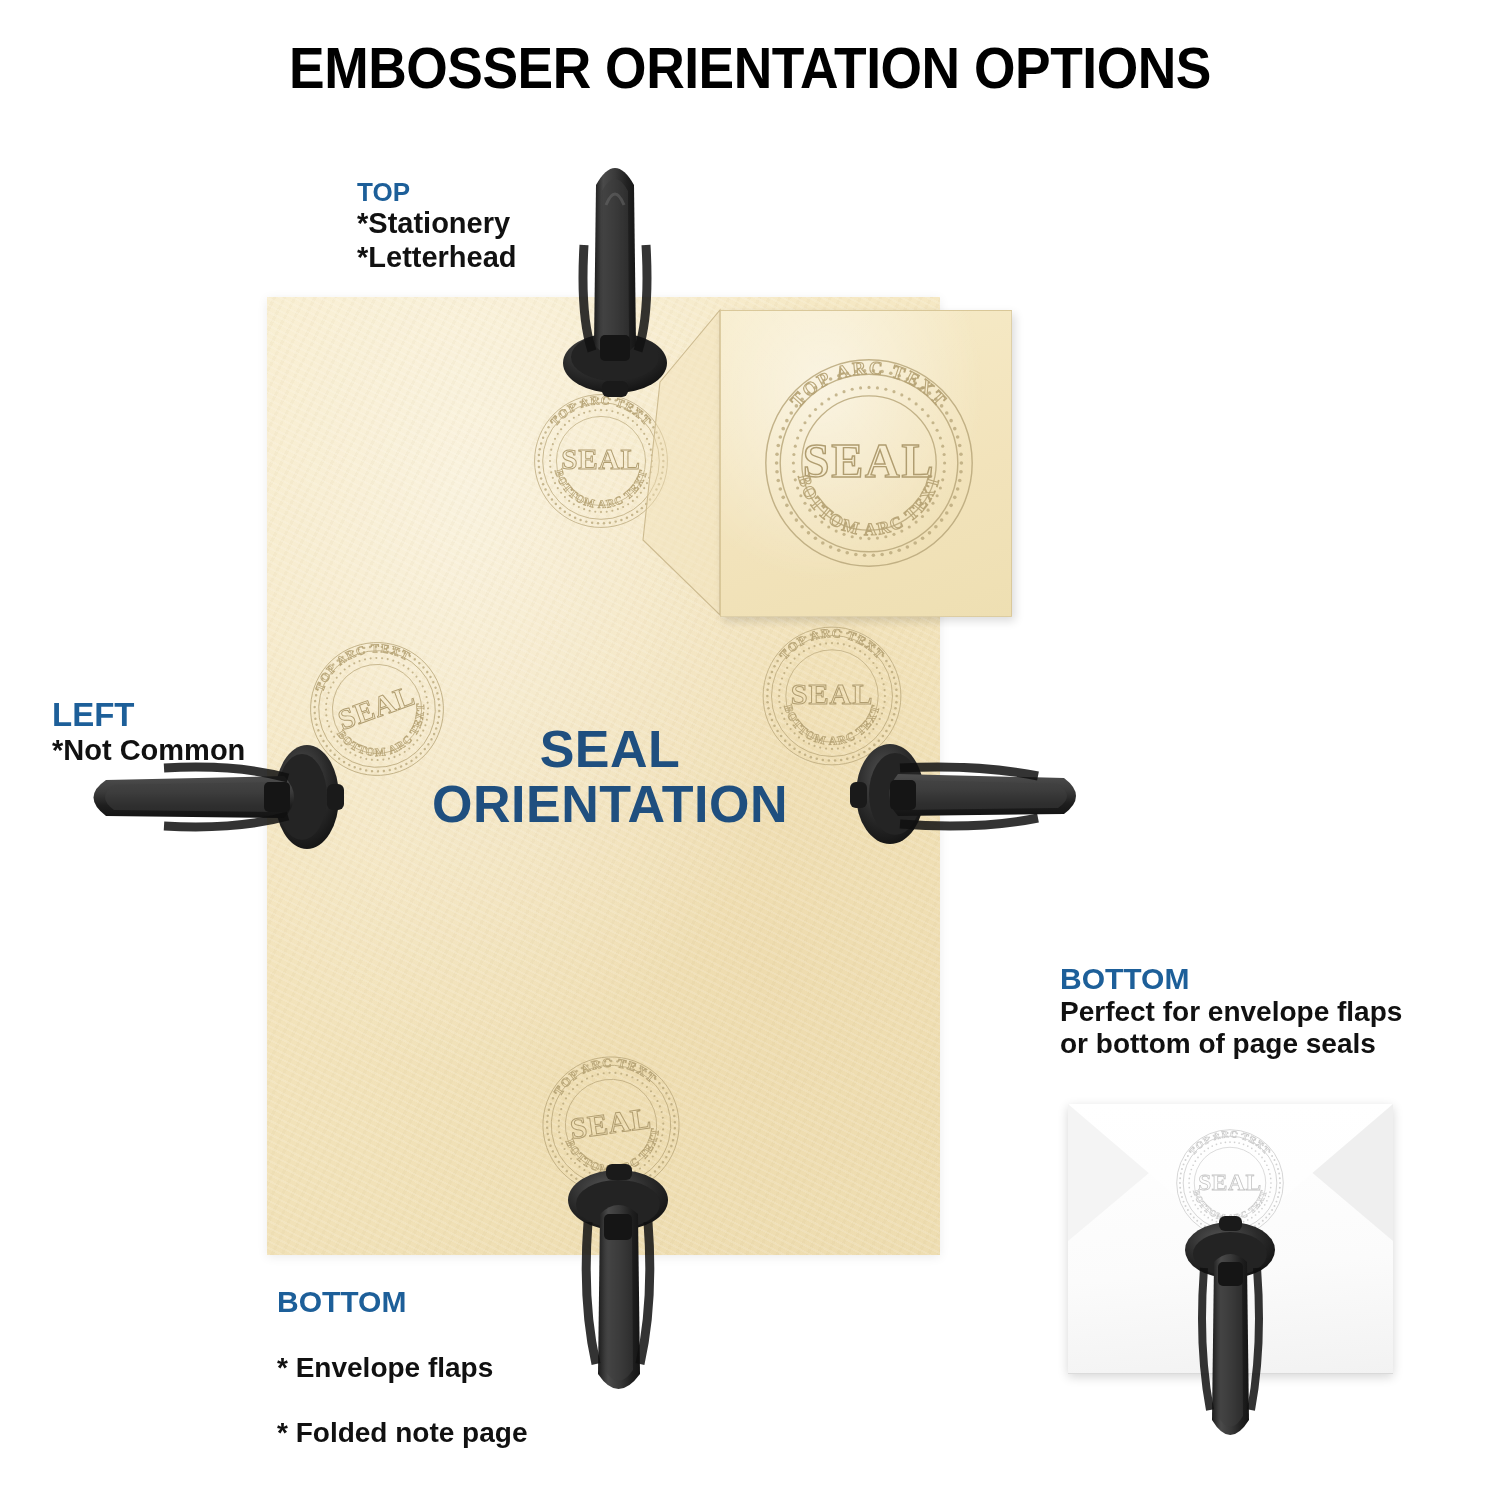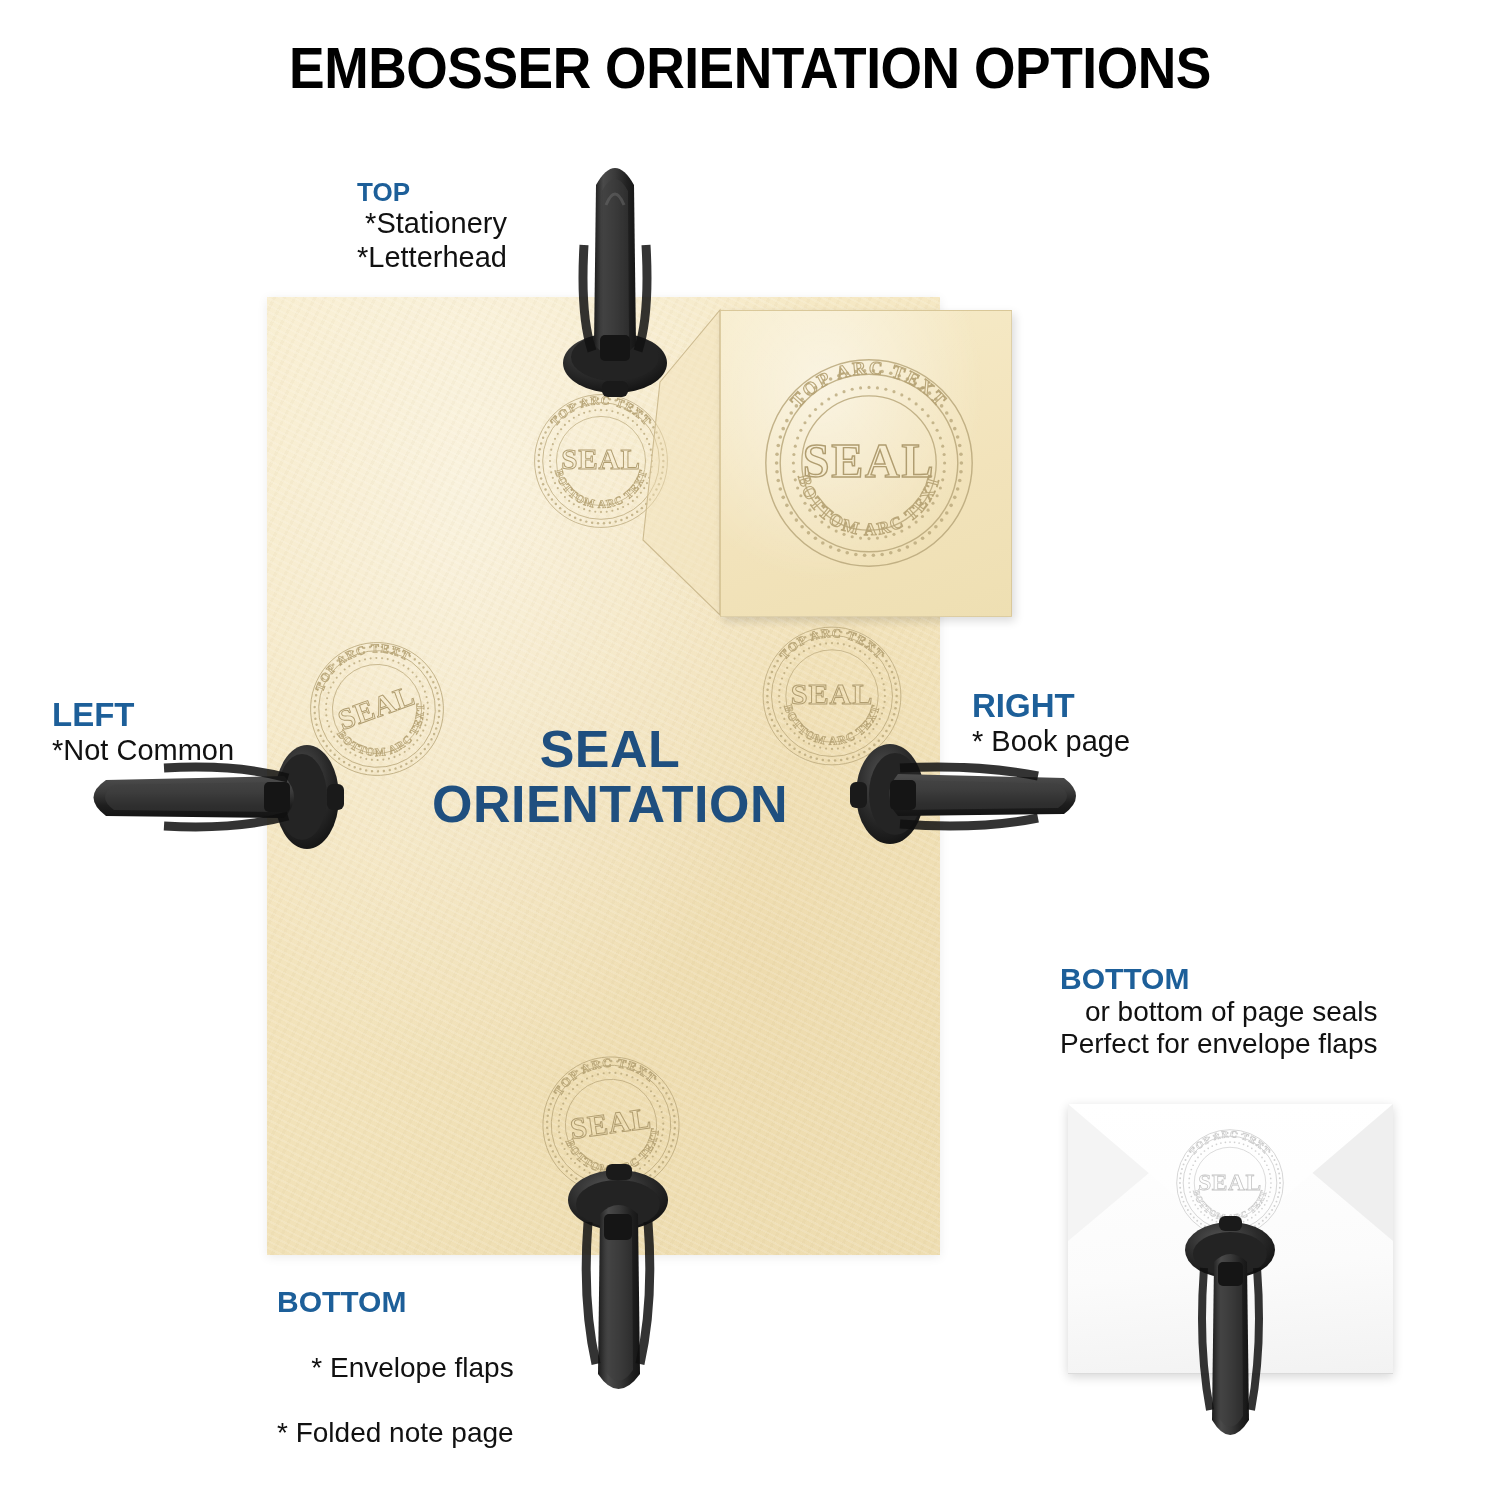--- a/index.html
+++ b/index.html
@@ -70,21 +70,21 @@
   .paper-caption .l1{font-size:52px;letter-spacing:.5px;}
   .paper-caption .l2{font-size:52px;letter-spacing:.5px;}
 
   
   .tool{position:absolute;z-index:9;}
   .tool svg{display:block;overflow:visible;}
 
   
   .tblock{position:absolute;z-index:12;}
   .tblock .hd{color:#1d5f99;font-weight:bold;line-height:1.12;}
-  .tblock .ln{color:#111111;font-weight:normal;line-height:1.16;text-align:right;}
+  .tblock .ln{color:#111111;font-weight:bold;line-height:1.16;}
 
   #txt-top{left:357px;top:178px;}
   #txt-top .hd{font-size:26px;}
   #txt-top .ln{font-size:29px;}
 
   #txt-left{left:52px;top:697px;}
   #txt-left .hd{font-size:33px;}
   #txt-left .ln{font-size:29px;}
 
   #txt-right{left:972px;top:688px;}
@@ -973,35 +973,31 @@
     <div class="hd">TOP</div>
     <div class="ln">*Stationery</div>
     <div class="ln">*Letterhead</div>
   </div>
 
   <div class="tblock" id="txt-left">
     <div class="hd">LEFT</div>
     <div class="ln">*Not Common</div>
   </div>
 
-  <div class="tblock" id="txt-right">
-    <div class="hd">RIGHT</div>
-    <div class="ln">* Book page</div>
-  </div>
 
   <div class="tblock" id="txt-bottom">
     <div class="hd">BOTTOM</div>
     <div class="ln">* Envelope flaps</div>
     <div class="ln">* Folded note page</div>
   </div>
 
   <div class="tblock" id="txt-env">
     <div class="hd">BOTTOM</div>
+    <div class="ln">Perfect for envelope flaps</div>
     <div class="ln">or bottom of page seals</div>
-    <div class="ln">Perfect for envelope flaps</div>
   </div>
 
   <div class="envelope">
     <div class="flapL"></div>
     <div class="flapR"></div>
     <div class="vshade"></div>
     <div class="edge"></div>
   </div>
 
   <div class="seal seal-env" style="left:1165px;top:1118px;width:130px;height:130px;z-index:8;">

